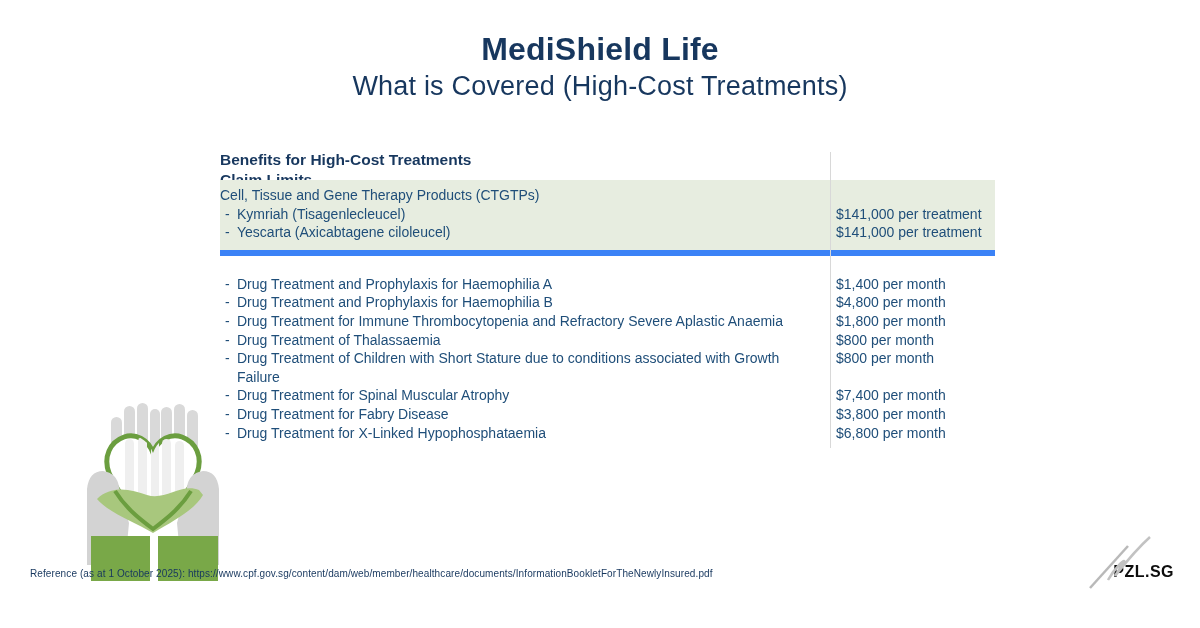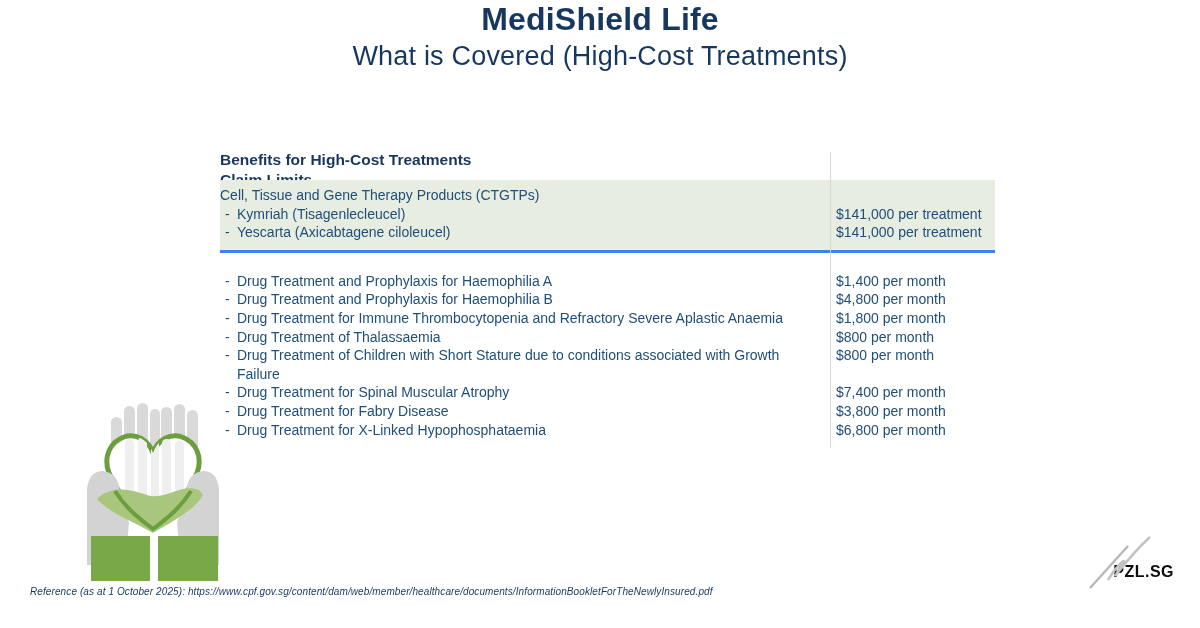--- a/index.html
+++ b/index.html
@@ -2,21 +2,21 @@
 <html><head>
 <meta charset="utf-8">
 <style>
   * { margin:0; padding:0; box-sizing:border-box; }
   html,body { background:#ffffff; }
   .slide {
     position:relative; width:1200px; height:628px; background:#ffffff;
     font-family:"Liberation Sans", sans-serif; overflow:hidden;
   }
   .title {
-    text-align:center;
+    padding-top:30px; text-align:center;
     color:#17375E; font-size:32px; font-weight:bold; line-height:38px;
     letter-spacing:0.2px;
   }
   .subtitle {
     text-align:center; color:#17375E; font-size:27px; font-weight:normal;
     line-height:36px; letter-spacing:0.2px;
   }
   
   .benefits-table {
     position:absolute; left:220px; top:150px; width:775px;
@@ -26,34 +26,34 @@
   .th { font-weight:bold; font-size:15.5px; color:#17375E; line-height:20px; }
   .benefit-col { width:612px; }
   .claim-col { padding-left:0; }
   .vdivider {
     position:absolute; left:610px; top:2px; width:1px; height:296px;
     background:#D8D8D8;
   }
   .section { position:relative; }
   .section.highlight {
     background:#E7EDE0; padding:6px 0 8px 0;
-    border-bottom:3px solid #3b82f6;
+    border-bottom:6px solid #3b82f6;
   }
   .section.plain { margin-top:19px; }
   .row { display:flex; line-height:18.6px; }
   .benefit { width:612px; padding-right:12px; }
   .benefit.bullet { padding-left:17px; position:relative; }
   .dash { position:absolute; left:5px; }
   .claim { flex:1; padding-left:4px; white-space:nowrap; }
   
   .logo { position:absolute; left:85px; top:393px; }
   
   .reference {
-    position:absolute; left:30px; top:586px;
-    font-size:10px; color:#17375E; letter-spacing:0.1px;font-style:italic;
+    position:absolute; left:30px; top:568px;
+    font-size:10px; color:#17375E; letter-spacing:0.1px;
   }
   .watermark {
     position:absolute; right:26px; top:560px; text-align:right;
   }
   .watermark .wm-text {
     font-size:16px; font-weight:bold; color:#0d0d0d; letter-spacing:0.5px;
     line-height:24px; font-family:"Liberation Sans", sans-serif;
   }
   .swoosh { position:absolute; right:18px; top:-26px; }
 </style>

